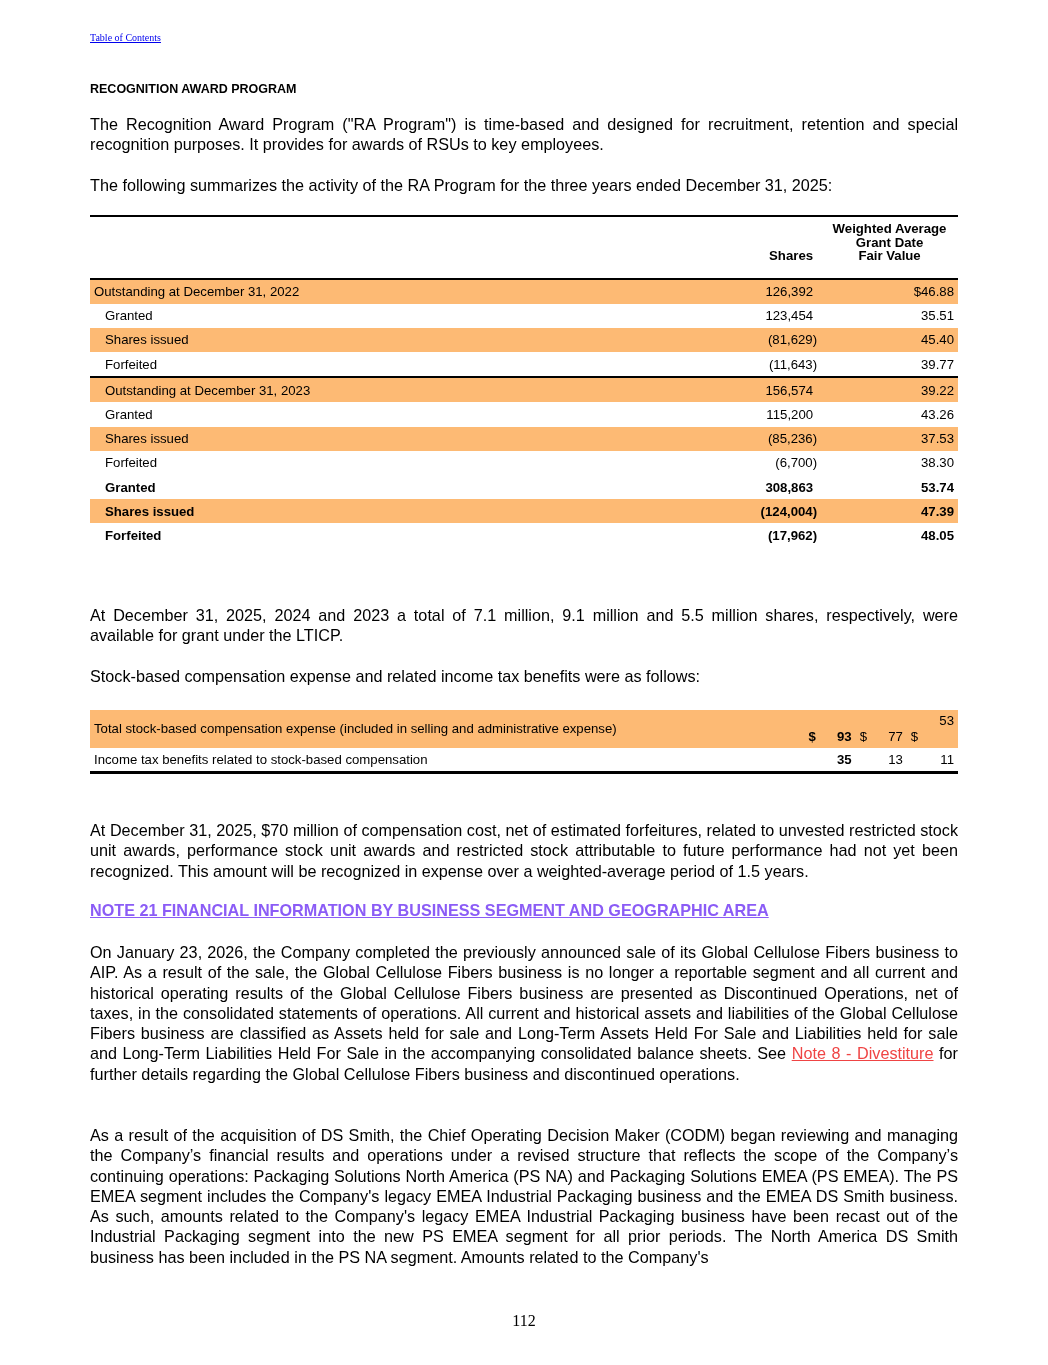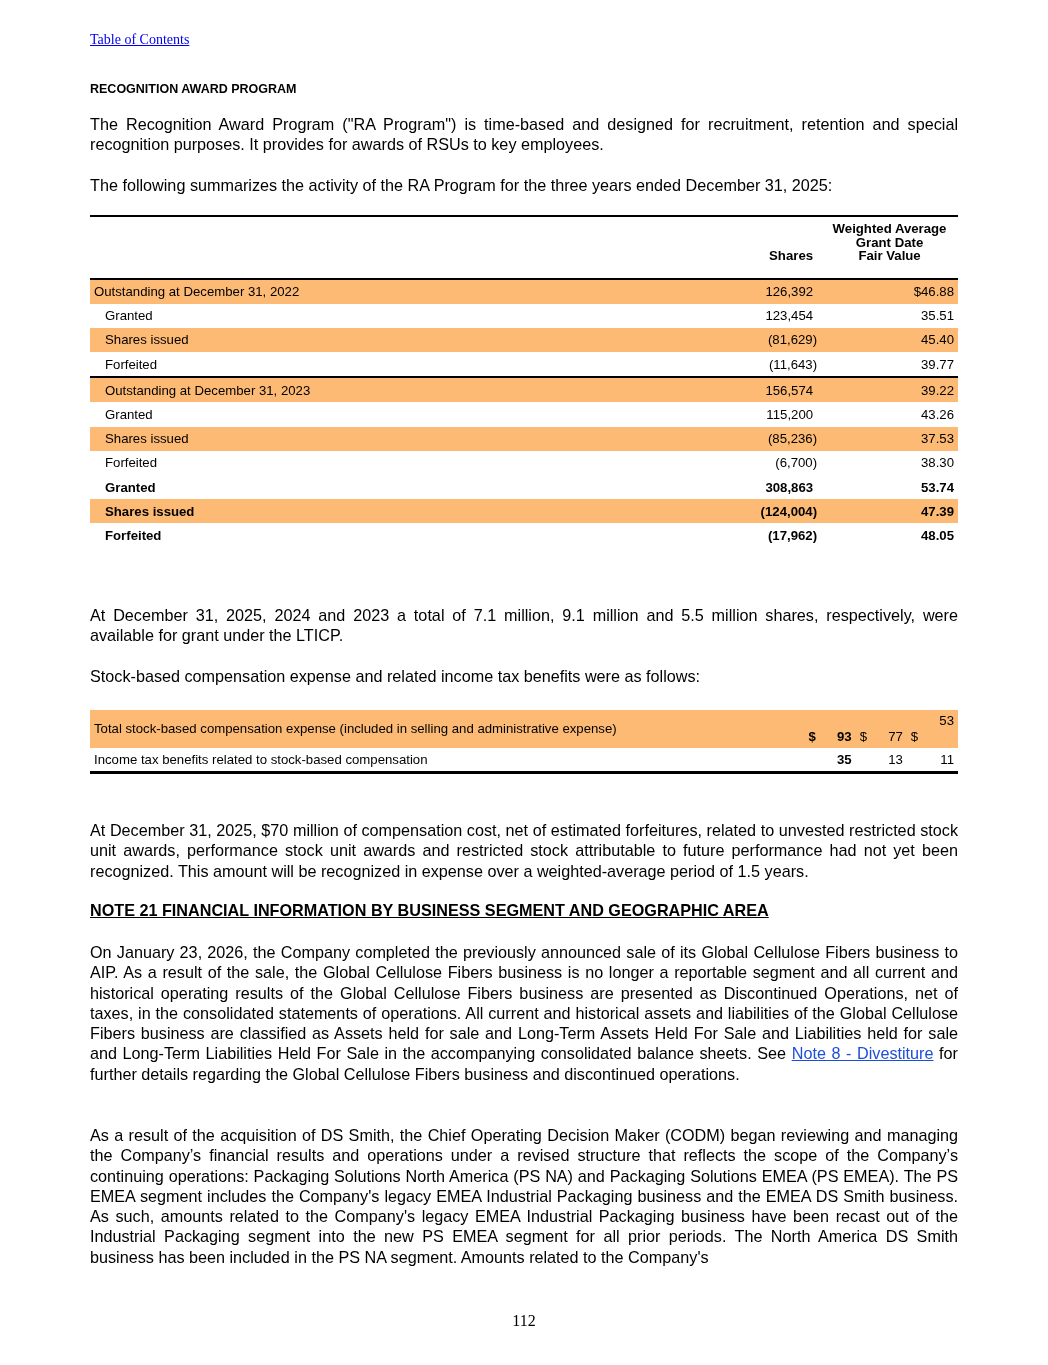--- a/index.html
+++ b/index.html
@@ -1,21 +1,21 @@
 <!DOCTYPE html>
 <html><head>
 <meta charset="utf-8">
 <style>
   html, body { margin: 0; padding: 0; background: #ffffff; }
   body { width: 1048px; height: 1365px; position: relative; font-family: "Liberation Sans", sans-serif; color: #000; overflow: hidden; }
-  .toc { position: absolute; left: 90px; top: 32px; font-family: "Liberation Serif", serif; font-size: 14px; color: #0000ee; text-decoration: underline; }
+  .toc { position: absolute; left: 90px; top: 32px; font-family: "Liberation Serif", serif; font-size: 10px; color: #0000ee; text-decoration: underline; }
   .section-heading { position: absolute; left: 90px; top: 82px; font-size: 12.5px; font-weight: bold; }
   .para { position: absolute; left: 90px; width: 868px; font-size: 16.2px; line-height: 20.3px; text-align: justify; }
-  .para a { color: #1d4ed8; text-decoration: underline; }
-  .note-link { position: absolute; left: 90px; top: 901px; font-size: 16.2px; font-weight: bold; color: #000000; text-decoration: underline; }
+  .para a { color: #ef4444; text-decoration: underline; }
+  .note-link { position: absolute; left: 90px; top: 901px; font-size: 16.2px; font-weight: bold; color: #8b5cf6; text-decoration: underline; }
   table { border-collapse: collapse; font-size: 13.2px; }
   .t1 { position: absolute; left: 90px; top: 215px; width: 868px; }
   .t1 td { height: 24.2px; padding: 0 4px; }
   .t1 .hdr td { height: auto; vertical-align: bottom; font-weight: bold; padding-bottom: 15px; padding-top: 5px; line-height: 13.5px; }
   .t1 .hdr { border-top: 2px solid #000; border-bottom: 2px solid #000; }
   .shade { background: #fdba74; }
   .ind { padding-left: 15px !important; }
   .num { text-align: right; }
   .c-label { width: 600px; }
   .c-sh { width: 120px; padding-right: 8px !important; }

